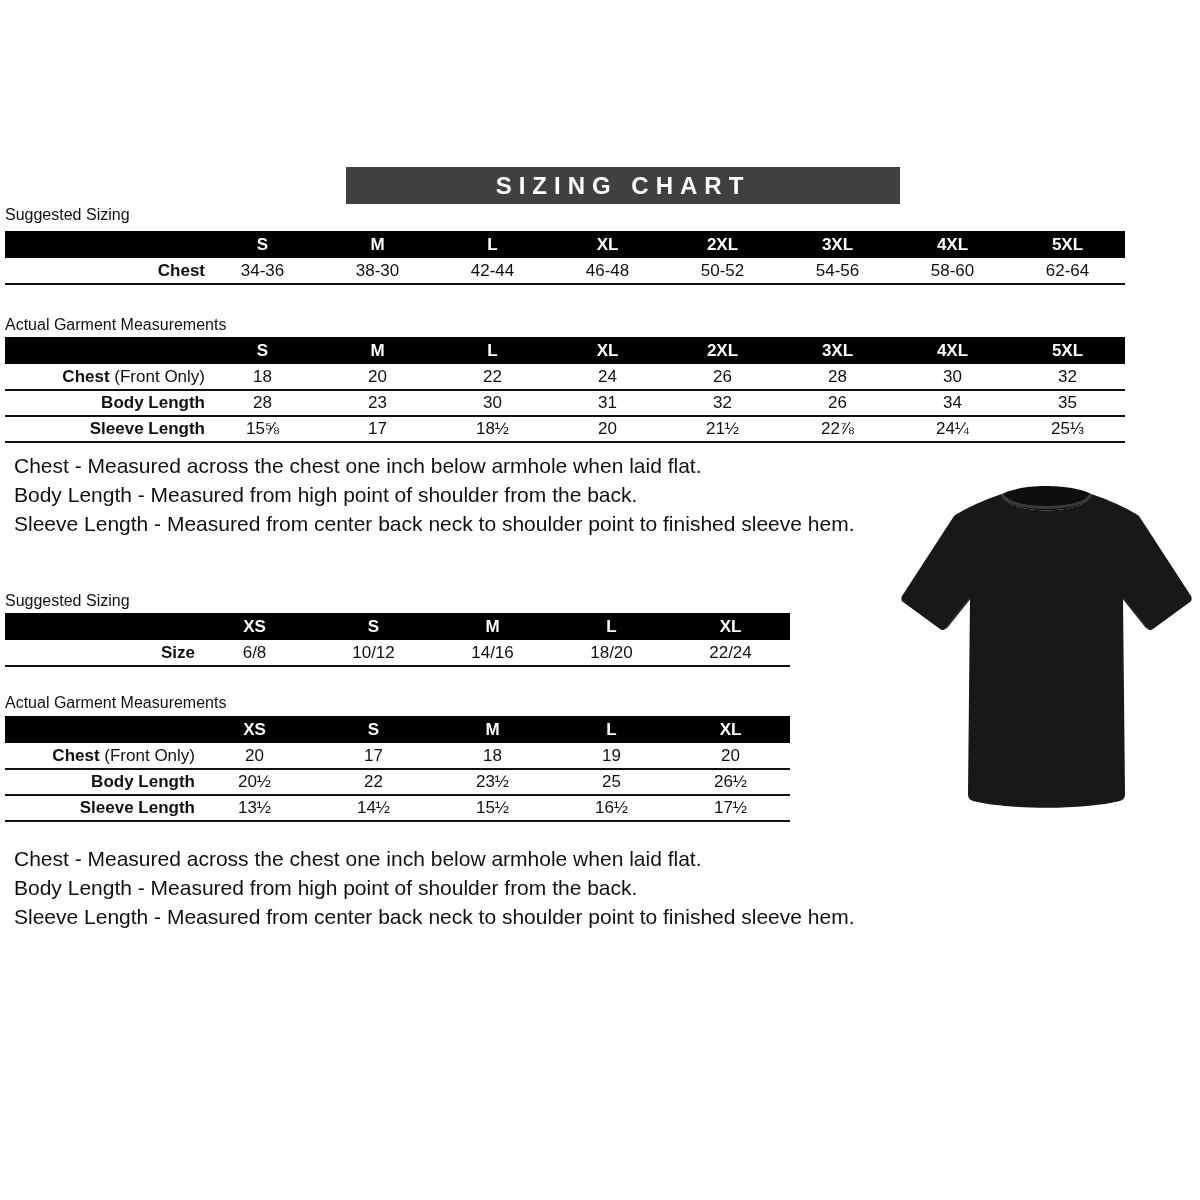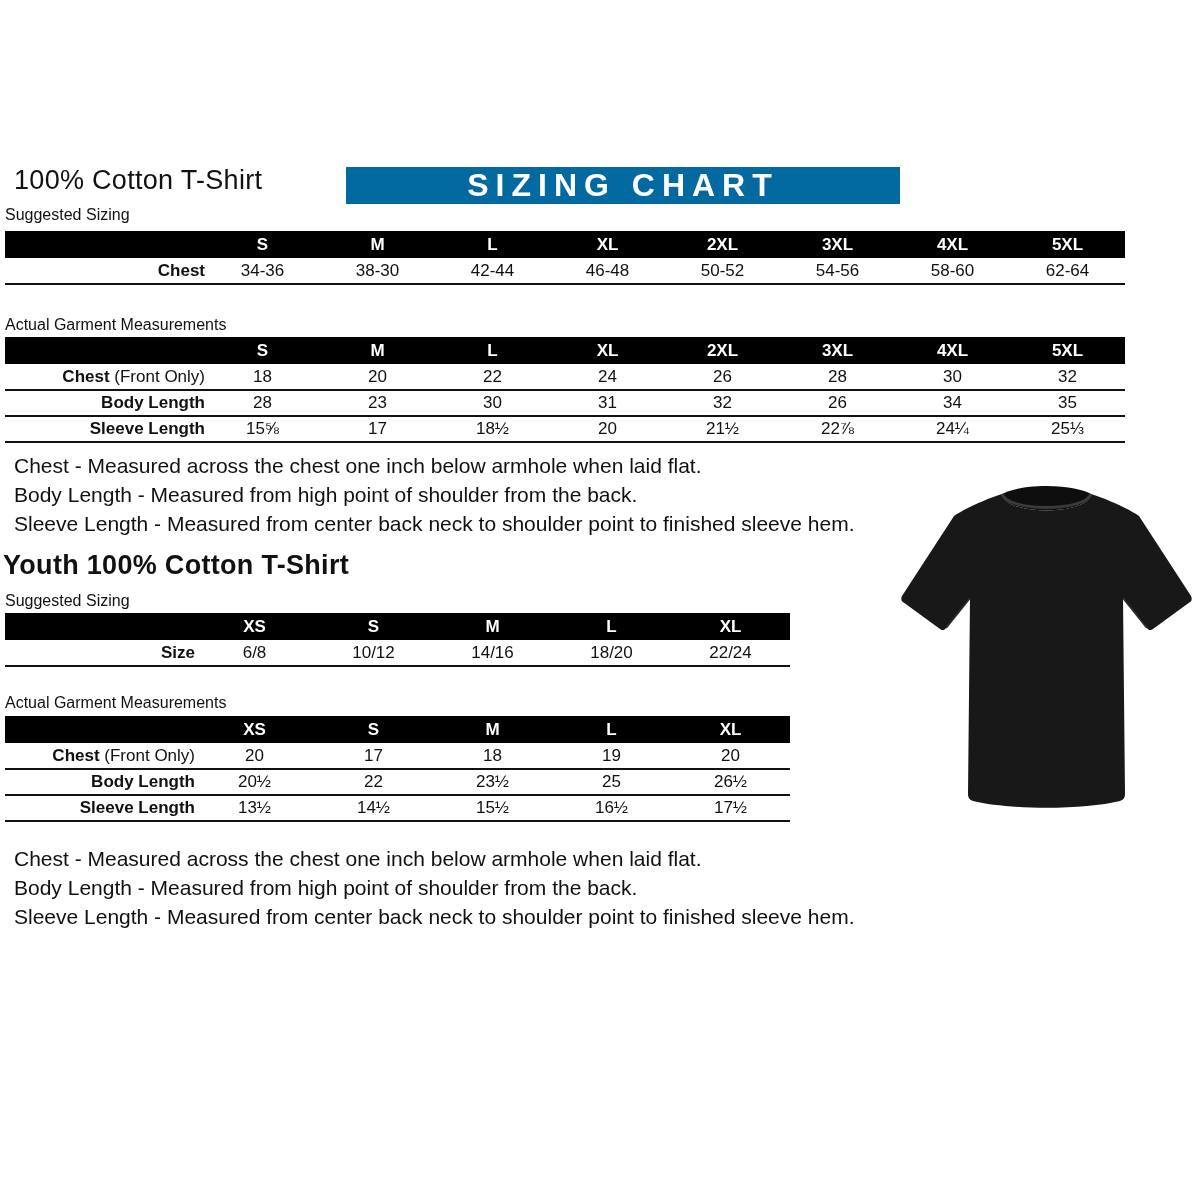--- a/index.html
+++ b/index.html
@@ -2,36 +2,35 @@
 <html><head>
 <meta charset="utf-8">
 <style>
   * { box-sizing: border-box; }
   html,body { margin:0; padding:0; background:#ffffff; }
   body { font-family:"Liberation Sans", sans-serif; color:#111; }
   .page { position:relative; width:1200px; height:1200px; background:#ffffff; overflow:hidden; }
   .abs { position:absolute; }
   .title { font-size:27px; font-weight:400; white-space:nowrap; letter-spacing:0.3px; }
   .title.bold { font-weight:700; }
-  .banner { background:#0369a1; color:#fff; display:flex; align-items:center; justify-content:center;
-            font-weight:700; font-size:32px; letter-spacing:7px; }
+  .banner { background:#404040; color:#fff; display:flex; align-items:center; justify-content:center;
+            font-weight:700; font-size:24px; letter-spacing:7px; }
   .seclabel { font-size:16px; white-space:nowrap; }
   table.size { border-collapse:collapse; table-layout:fixed; background:#fff; }
   table.size th { background:#000; color:#fff; font-size:17px; font-weight:700; height:27px; padding:0; text-align:center; }
   table.size td { font-size:17px; height:26px; text-align:center; border-bottom:2px solid #111; padding:0; white-space:nowrap; }
   table.size td.rowlabel { text-align:right; padding-left:10px; font-weight:700; }
   table.size td.rowlabel .sfx { font-weight:400; }
   .notes div { font-size:21px; height:19px; margin:0 0 10px 0; white-space:nowrap; }
 </style>
 </head>
 <body>
 
 <div class="page">
 
-  <div class="abs title" style="left:14px; top:165px;">100% Cotton T-Shirt</div>
   <div class="abs banner" style="left:346px; top:167px; width:554px; height:37px;">SIZING CHART</div>
 
   <div class="abs seclabel" style="left:5px; top:206px;">Suggested Sizing</div>
 
   <table class="size abs" style="left:5px; top:231px; width:1120px;">
     <colgroup>
         <col style="width:200px">
         <col style="width:115px">
         <col style="width:115px">
         <col style="width:115px">
@@ -132,21 +131,20 @@
       </tr>
     </tbody>
   </table>
 
   <div class="abs notes" style="left:14px; top:454px;">
     <div>Chest - Measured across the chest one inch below armhole when laid flat.</div>
     <div>Body Length - Measured from high point of shoulder from the back.</div>
     <div>Sleeve Length - Measured from center back neck to shoulder point to finished sleeve hem.</div>
   </div>
 
-  <div class="abs title bold" style="left:3px; top:550px;">Youth 100% Cotton T-Shirt</div>
 
   <div class="abs seclabel" style="left:5px; top:592px;">Suggested Sizing</div>
 
   <table class="size abs" style="left:5px; top:613px; width:785px;">
     <colgroup>
         <col style="width:190px">
         <col style="width:119px">
         <col style="width:119px">
         <col style="width:119px">
         <col style="width:119px">

